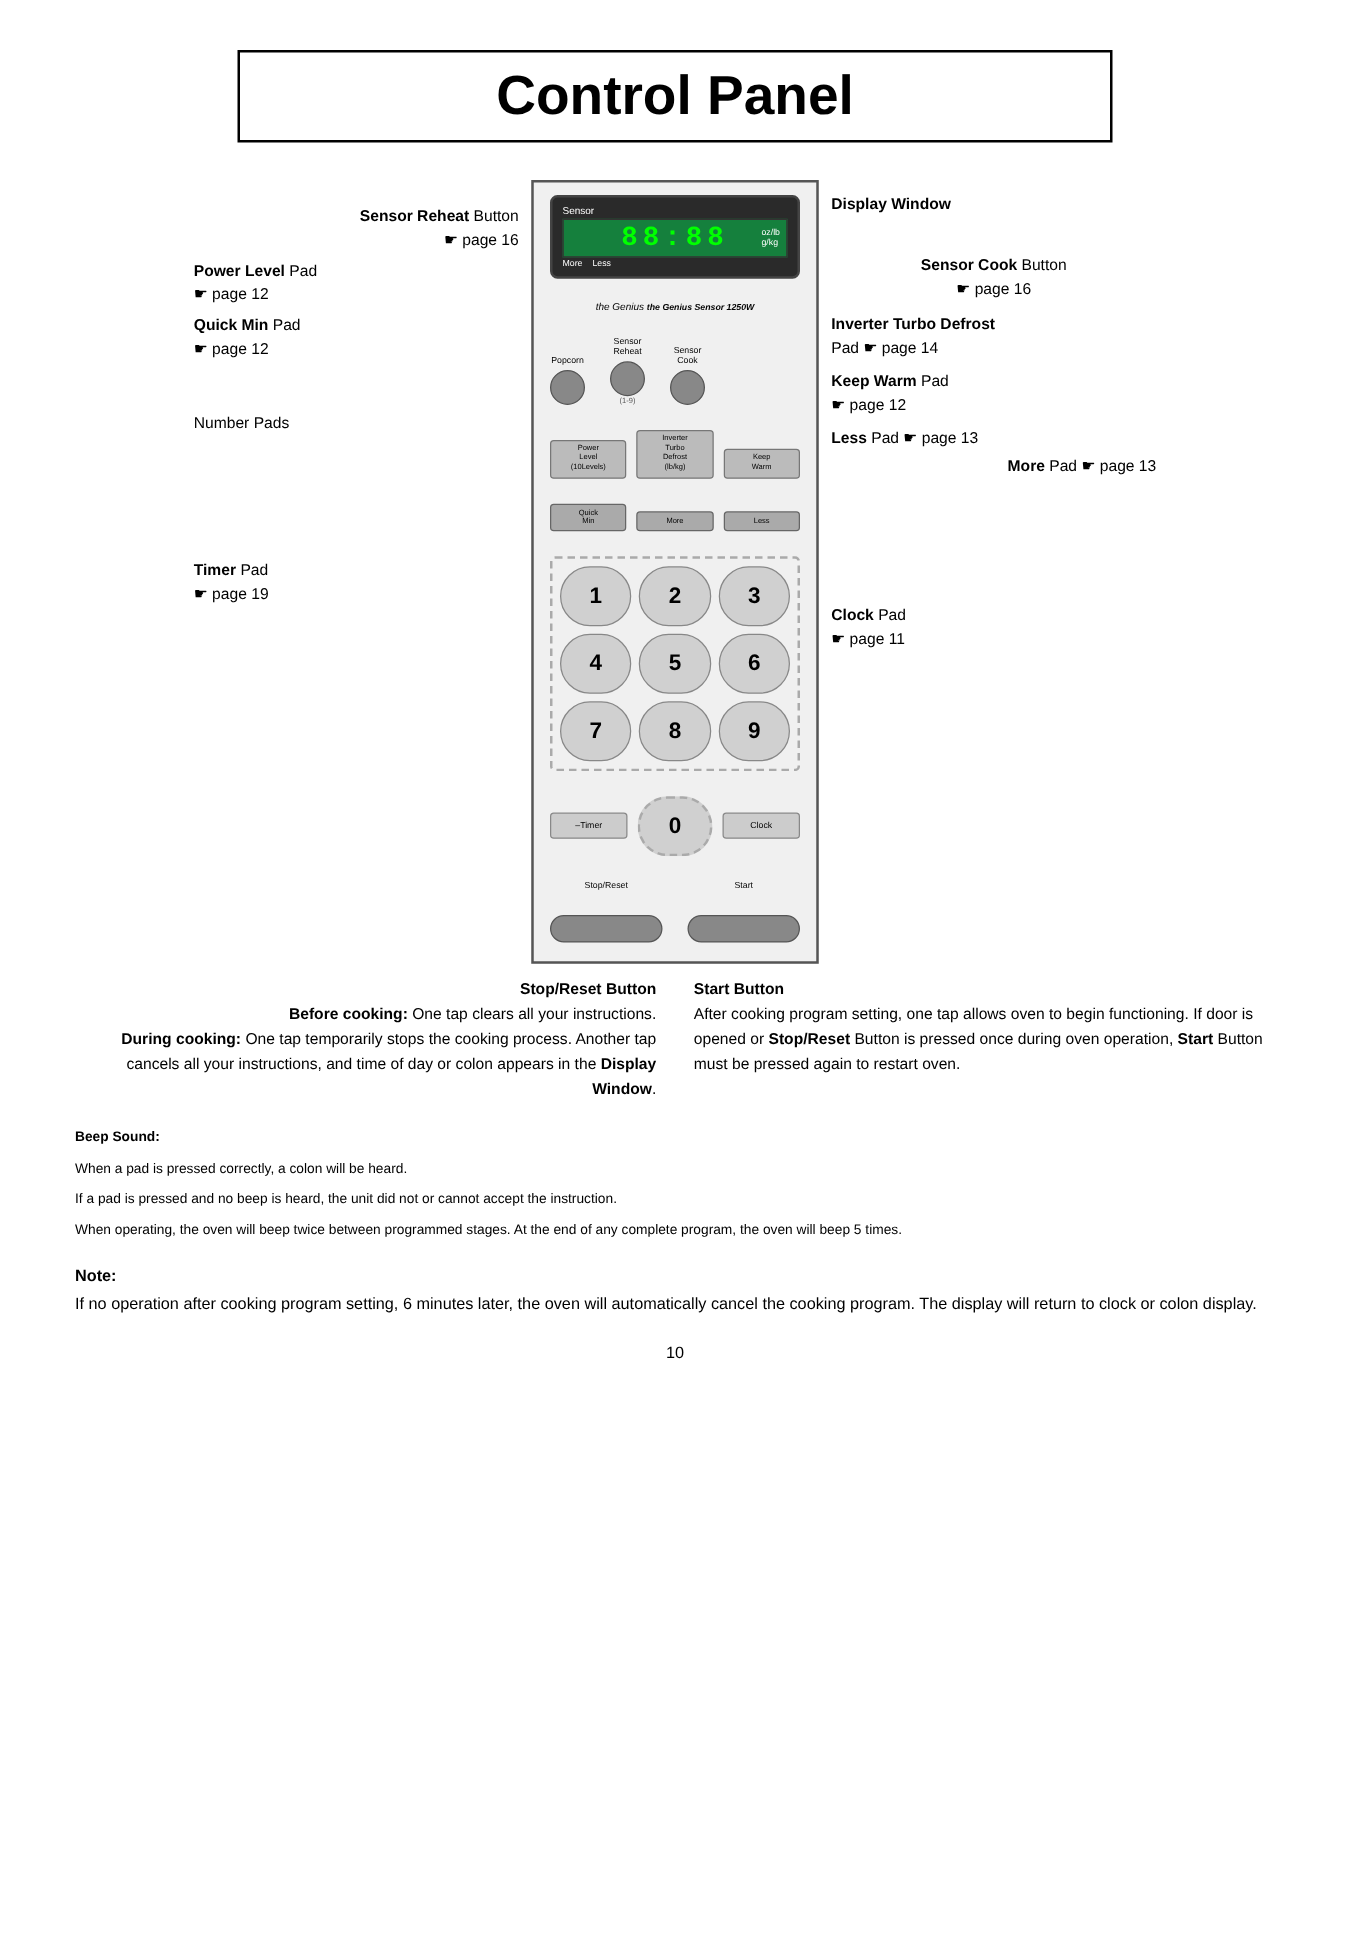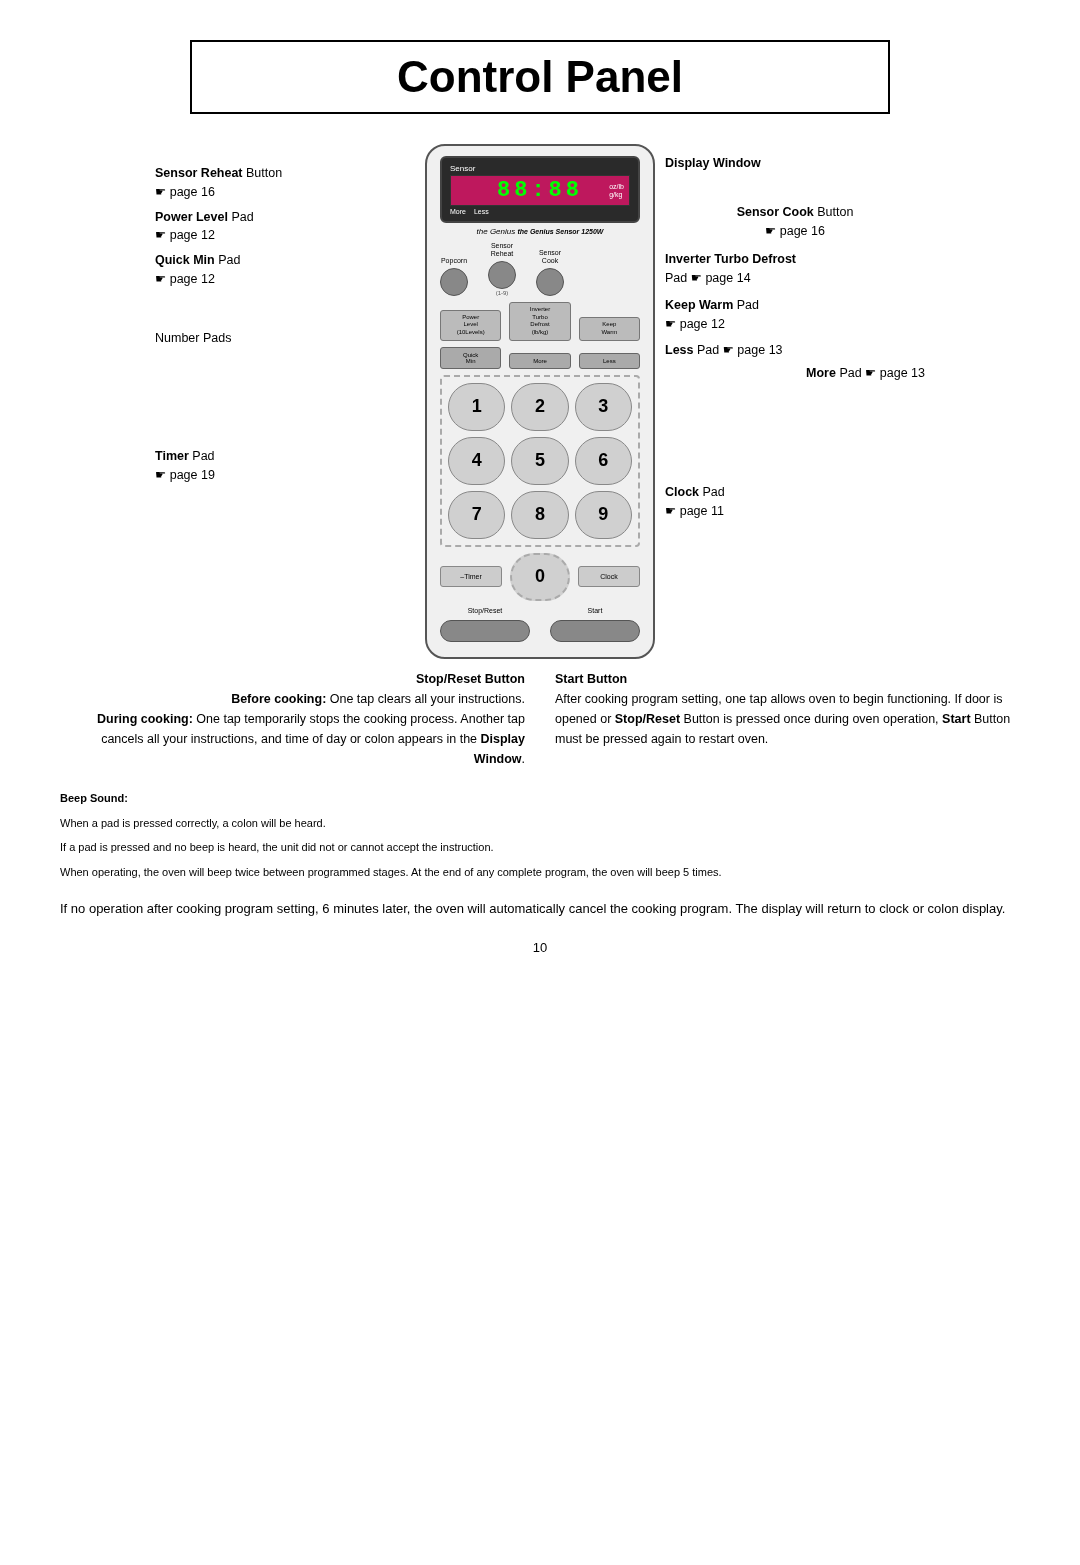--- a/index.html
+++ b/index.html
@@ -59,46 +59,46 @@
       flex-direction: column;
       padding-top: 0px;
       padding-left: 10px;
     }
 
     
     .microwave-panel {
       width: 230px;
       background: #f0f0f0;
       border: 2px solid #555;
-      border-radius: 20px;
+      border-radius: 0;
       padding: 10px 10px 15px 10px;
       display: flex;
       flex-direction: column;
       align-items: center;
-      gap: 6px;
+      gap: 20px;
       position: relative;
       flex-shrink: 0;
     }
 
     
     .display-section {
       background: #2a2a2a;
       border: 2px solid #444;
       border-radius: 6px;
       width: 200px;
       padding: 6px 8px;
       position: relative;
     }
     .display-top {
       color: #fff;
       font-size: 8px;
       margin-bottom: 2px;
     }
     .display-digits {
-      background: #be185d;
+      background: #15803d;
       color: #00ff00;
       font-size: 22px;
       font-family: 'Courier New', monospace;
       font-weight: bold;
       text-align: center;
       padding: 2px 6px;
       letter-spacing: 4px;
       border: 1px solid #333;
     }
     .display-units {
@@ -365,21 +365,21 @@
   <div class="title-box">
     <h1>Control Panel</h1>
   </div>
 
   <div class="diagram-area">
     <div class="panel-wrapper">
 
       <div class="left-labels">
 
 
-        <div class="label-item" style="margin-bottom:6px;">
+        <div class="label-item" style="margin-bottom:6px;text-align:right;">
           <div class="label-text">
             <strong>Sensor Reheat</strong> Button<br>
             <span>☛ page 16</span>
           </div>
         </div>
 
         <div class="label-item" style="margin-bottom:6px;">
           <div class="label-text">
             <strong>Power Level</strong> Pad<br>
             <span>☛ page 12</span>
@@ -556,20 +556,21 @@
   </div>
 
   <div class="beep-section">
     <p><strong>Beep Sound:</strong></p>
     <p>When a pad is pressed correctly, a colon will be heard.</p>
     <p>If a pad is pressed and no beep is heard, the unit did not or cannot accept the instruction.</p>
     <p>When operating, the oven will beep twice between programmed stages. At the end of any complete program, the oven will beep 5 times.</p>
   </div>
 
   <div class="note-section">
+    <p><strong>Note:</strong></p>
     <p>If no operation after cooking program setting, 6 minutes later, the oven will automatically cancel the cooking program. The display will return to clock or colon display.</p>
   </div>
 
   <div class="page-number">
     <span>10</span>
   </div>
 
 </div>
 
 </body></html>

